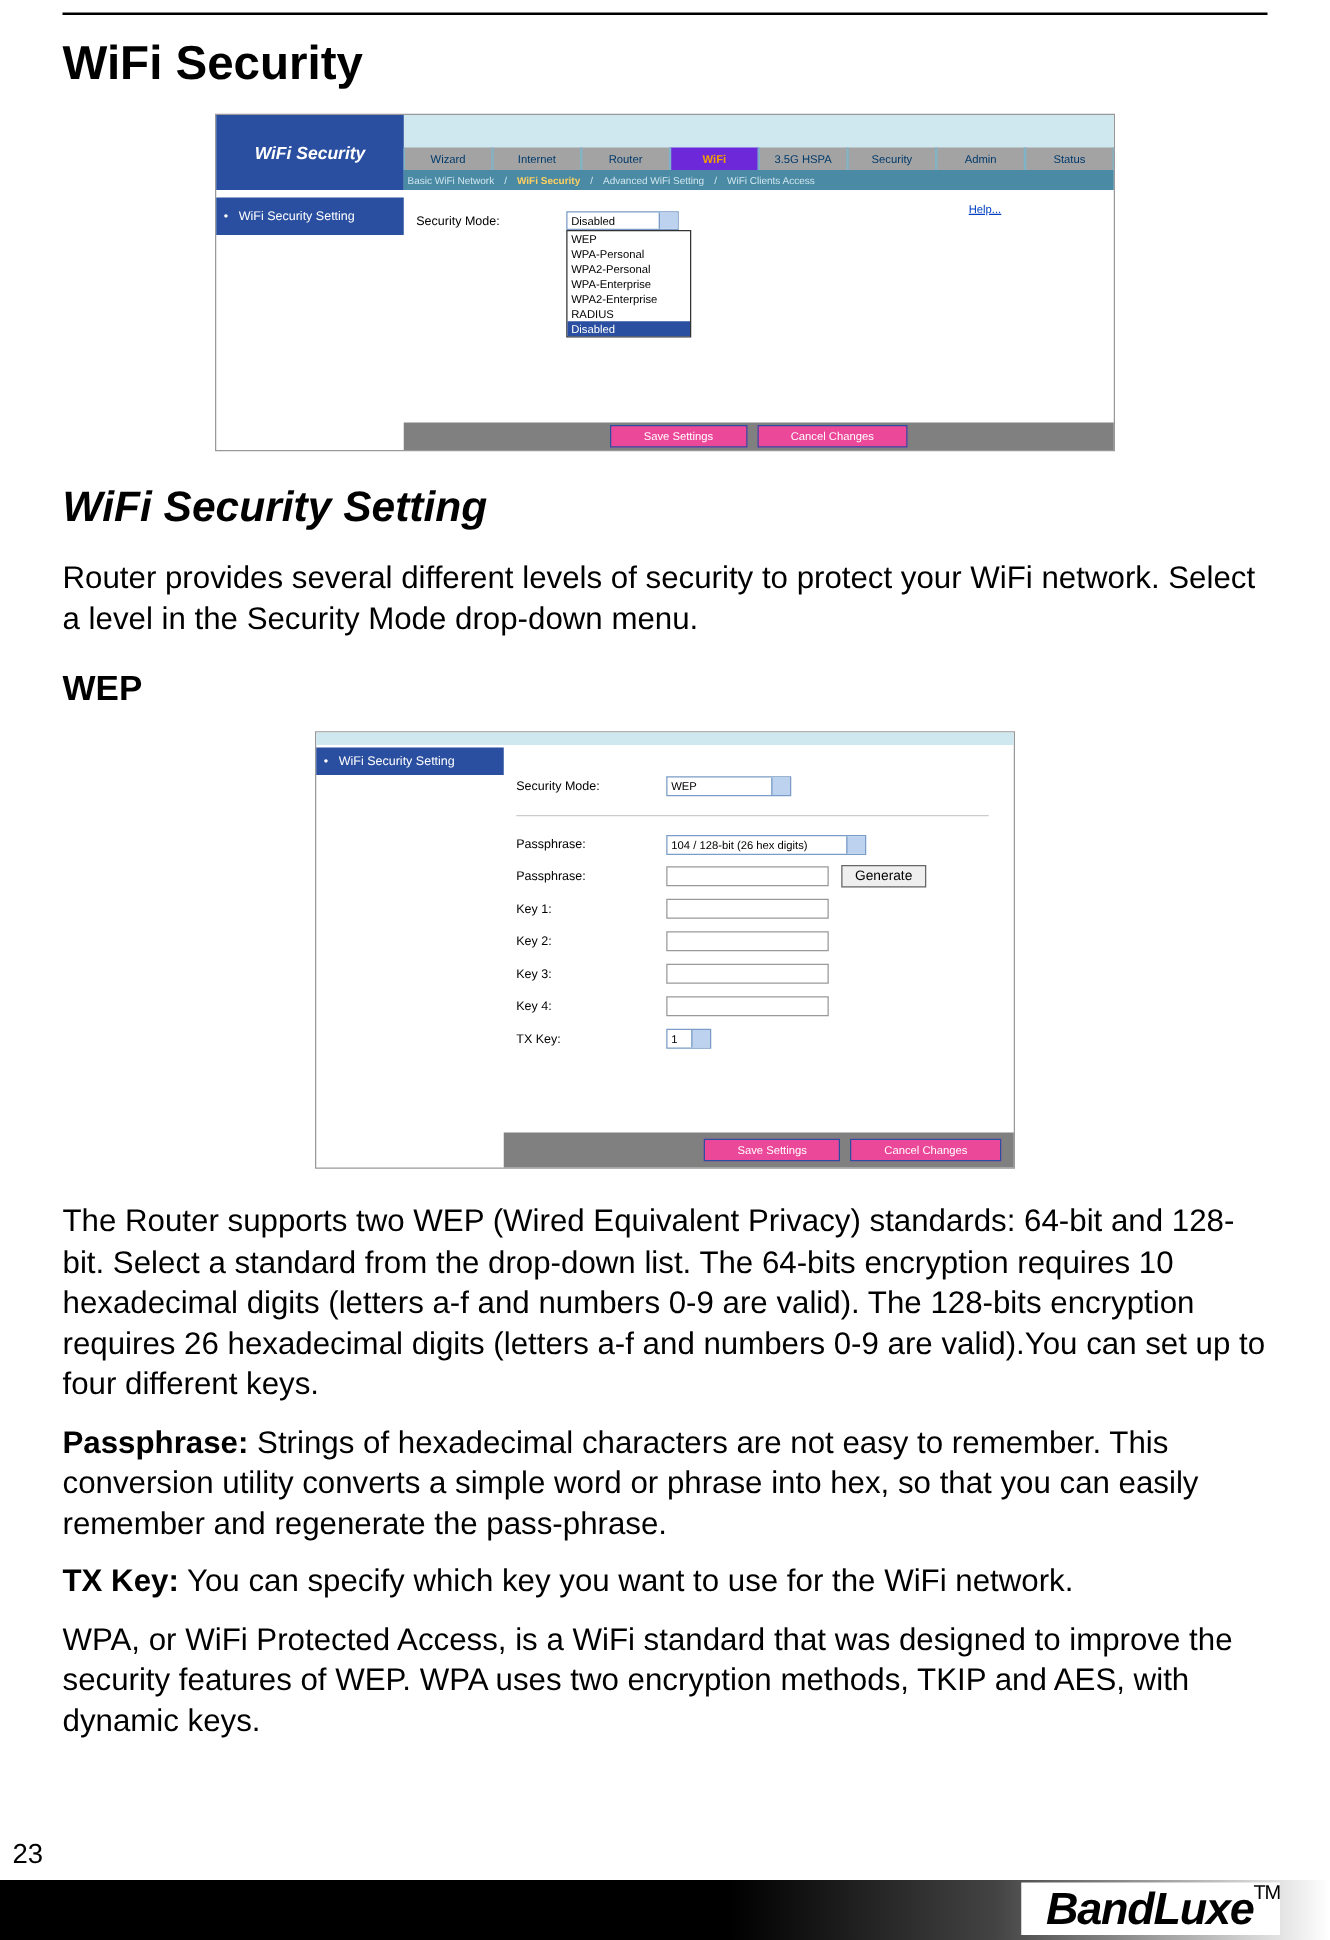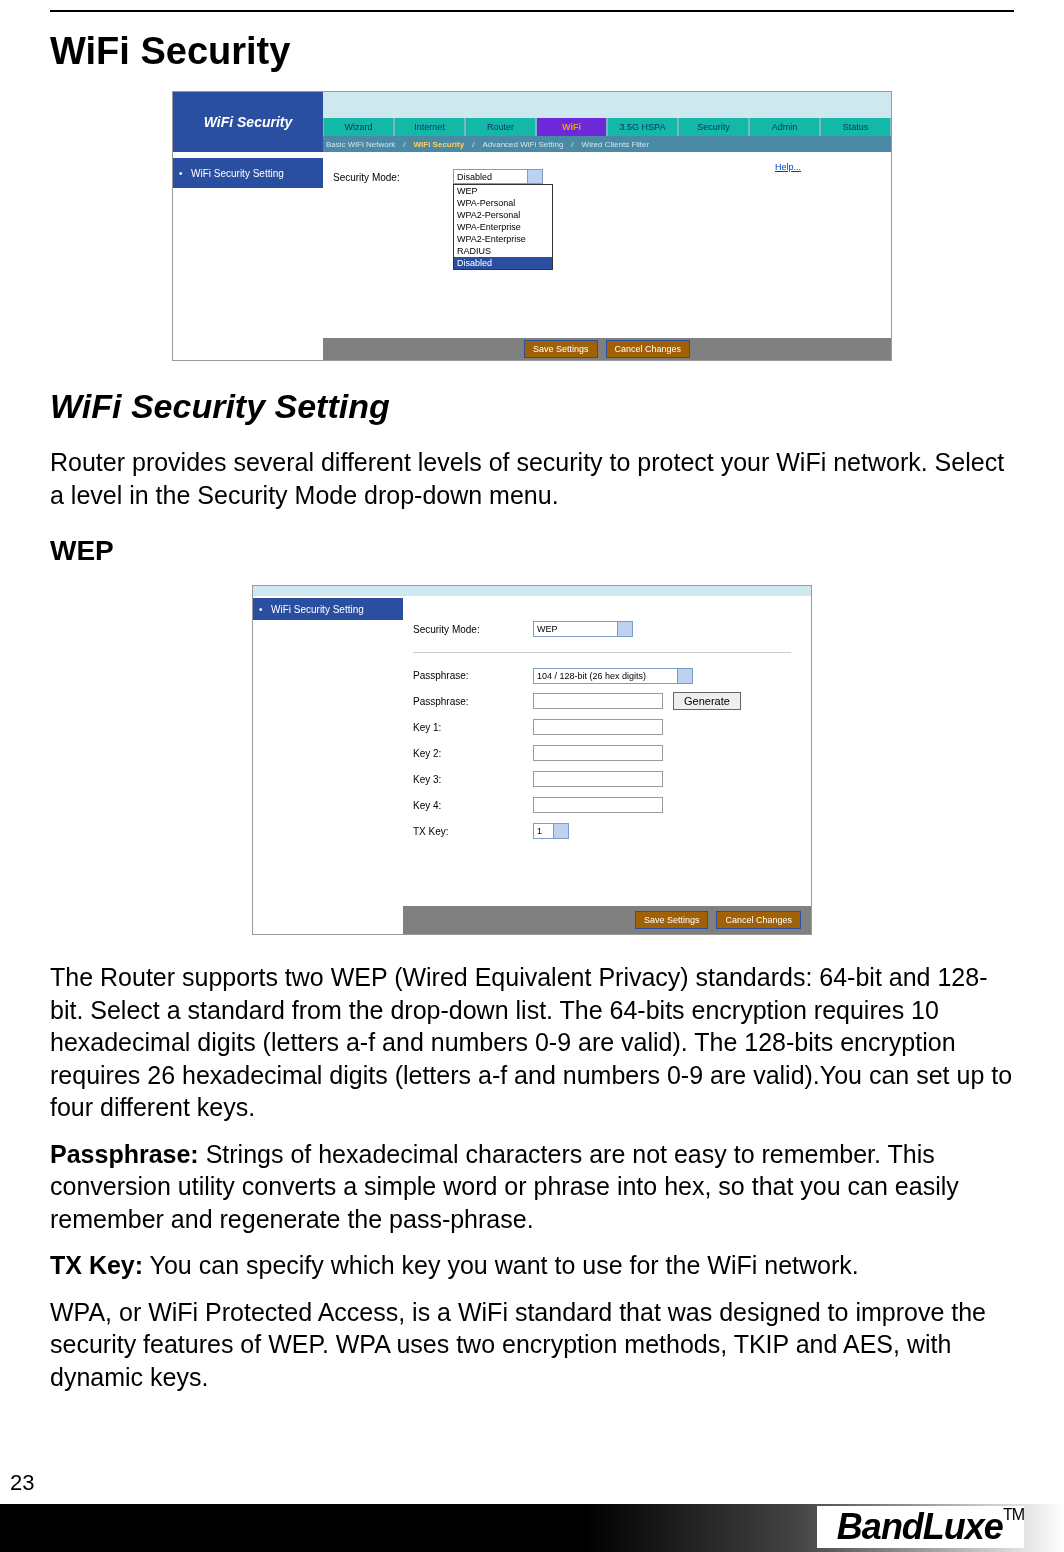--- a/index.html
+++ b/index.html
@@ -25,38 +25,38 @@
 
   
   .fig { display: block; margin: 0 auto; border: 1px solid #999; background: #fff; position: relative; }
   .fig1 { width: 720px; height: 270px; }
   .fig2 { width: 560px; height: 350px; margin-bottom: 26px; }
 
   
   .f1header { position: absolute; left:0; top:0; width:100%; height:60px; background:#cfe7ee; }
   .f1title { position:absolute; left:0; top:0; width:150px; height:60px; background:#2a4fa0; color:#fff; font-size:14px; font-weight:bold; display:flex; align-items:center; justify-content:center; font-style:italic;}
   .f1tabs { position:absolute; left:150px; top:26px; right:0; height:18px; display:flex; }
-  .f1tab { flex:1; text-align:center; font-size:9px; color:#003a6b; border-left:1px solid #7fb3c7; border-right:1px solid #7fb3c7; display:flex; align-items:center; justify-content:center; background:#14b8a6;}
+  .f1tab { flex:1; text-align:center; font-size:9px; color:#003a6b; border-left:1px solid #7fb3c7; border-right:1px solid #7fb3c7; display:flex; align-items:center; justify-content:center; background:#a3a3a3;}
   .f1tab.active { background:#6d28d9; color:#f0a000; font-weight:bold; }
   .f1sub { position:absolute; left:150px; top:44px; right:0; height:16px; background:#4a8aa5; display:flex; gap:8px; align-items:center; font-size:8px; color:#cfe7ee; padding-left:3px;}
   .f1sub .sep { color:#cfe7ee; }
   .f1sub .sactive { color:#ffd060; font-weight:bold; }
   .f1side { position:absolute; left:0; top:66px; width:150px; height:30px; background:#2a4fa0; color:#fff; font-size:10px; display:flex; align-items:center; padding-left:18px;}
   .f1side::before { content:"•"; position:absolute; left:6px; }
   .f1body { position:absolute; left:160px; top:80px; right:140px; bottom:30px; font-size:10px;}
   .f1lbl {  }
   .f1sel { position:absolute; left:120px; top:-3px; width:90px; height:15px; border:1px solid #7a9cc6; background:#fff; font-size:9px; padding-left:3px; display:flex; align-items:center;}
   .f1sel::after { content:""; position:absolute; right:0; top:0; width:14px; height:13px; background:#bcd2ef; border-left:1px solid #7a9cc6; }
   .f1arrow { position:absolute; right:3px; top:3px; width:0;height:0;border-left:4px solid transparent;border-right:4px solid transparent;border-top:5px solid #2a4fa0; }
   .f1drop { position:absolute; left:120px; top:12px; width:100px; border:1px solid #333; background:#fff; font-size:9px;}
   .f1drop div { padding:1px 3px; }
   .f1drop .sel { background:#2a4fa0; color:#fff; }
   .f1help { position:absolute; right:90px; top:70px; font-size:9px; color:#0040c0; text-decoration:underline;}
   .f1btnbar { position:absolute; left:150px; right:0; bottom:0; height:22px; background:#808080; display:flex; justify-content:center; align-items:center; gap:8px;}
-  .f1btn { background:#a16207; color:#fff; font-size:9px; padding:3px 8px; border:1px solid #2a4fa0;}
+  .f1btn { background:#ec4899; color:#fff; font-size:9px; padding:3px 26px; border:1px solid #2a4fa0;}
 
   
   .f2topbar { position:absolute; left:0; top:0; right:0; height:10px; background:#cfe7ee; }
   .f2side { position:absolute; left:0; top:12px; width:150px; height:22px; background:#2a4fa0; color:#fff; font-size:10px; display:flex; align-items:center; padding-left:18px;}
   .f2side::before { content:"•"; position:absolute; left:6px; }
   .f2body { position:absolute; left:160px; top:30px; right:20px; font-size:10px;}
   .f2row { display:flex; align-items:center; height:26px; }
   .f2row.gap { margin-top:10px; border-top:1px solid #ccc; padding-top:10px; height:36px;}
   .f2row .lbl { width:120px; }
   .f2sel { width:100px; height:16px; border:1px solid #7a9cc6; position:relative; padding-left:3px; font-size:9px; display:flex; align-items:center;}
@@ -87,21 +87,21 @@
       <div class="f1tab">Admin</div>
       <div class="f1tab">Status</div>
     </div>
     <div class="f1sub">
       <span>Basic WiFi Network</span>
         <span class="sep">/</span>
       <span class="sactive">WiFi Security</span>
         <span class="sep">/</span>
       <span>Advanced WiFi Setting</span>
         <span class="sep">/</span>
-      <span>Wired Clients Filter</span>
+      <span>WiFi Clients Access</span>
     </div>
   </div>
   <div class="f1side">WiFi Security Setting</div>
   <div class="f1help">Help...</div>
   <div class="f1body">
     <span class="f1lbl">Security Mode:</span>
     <div class="f1sel">
         <span>Disabled</span>
         <span class="f1arrow"></span>
       </div>

